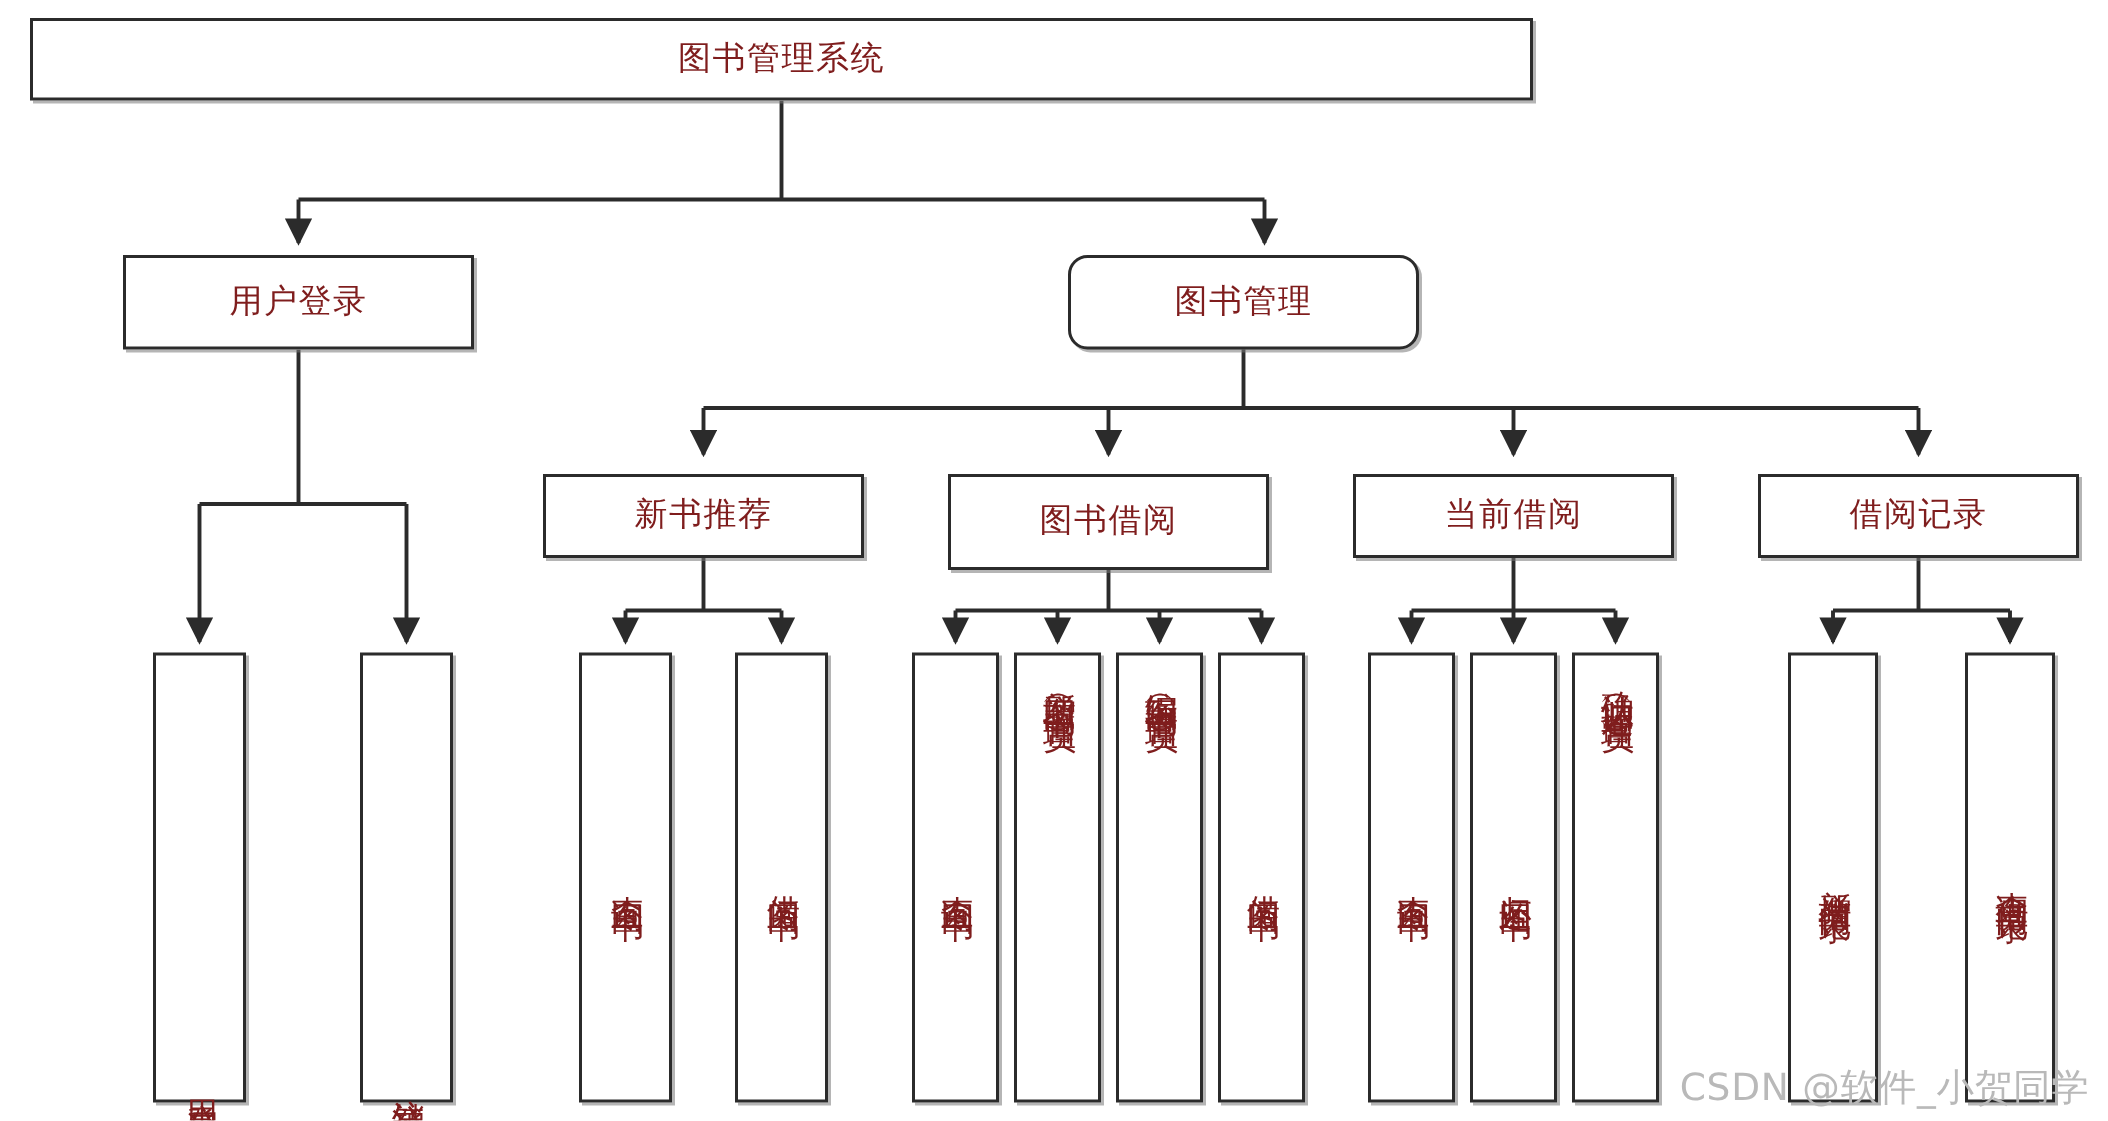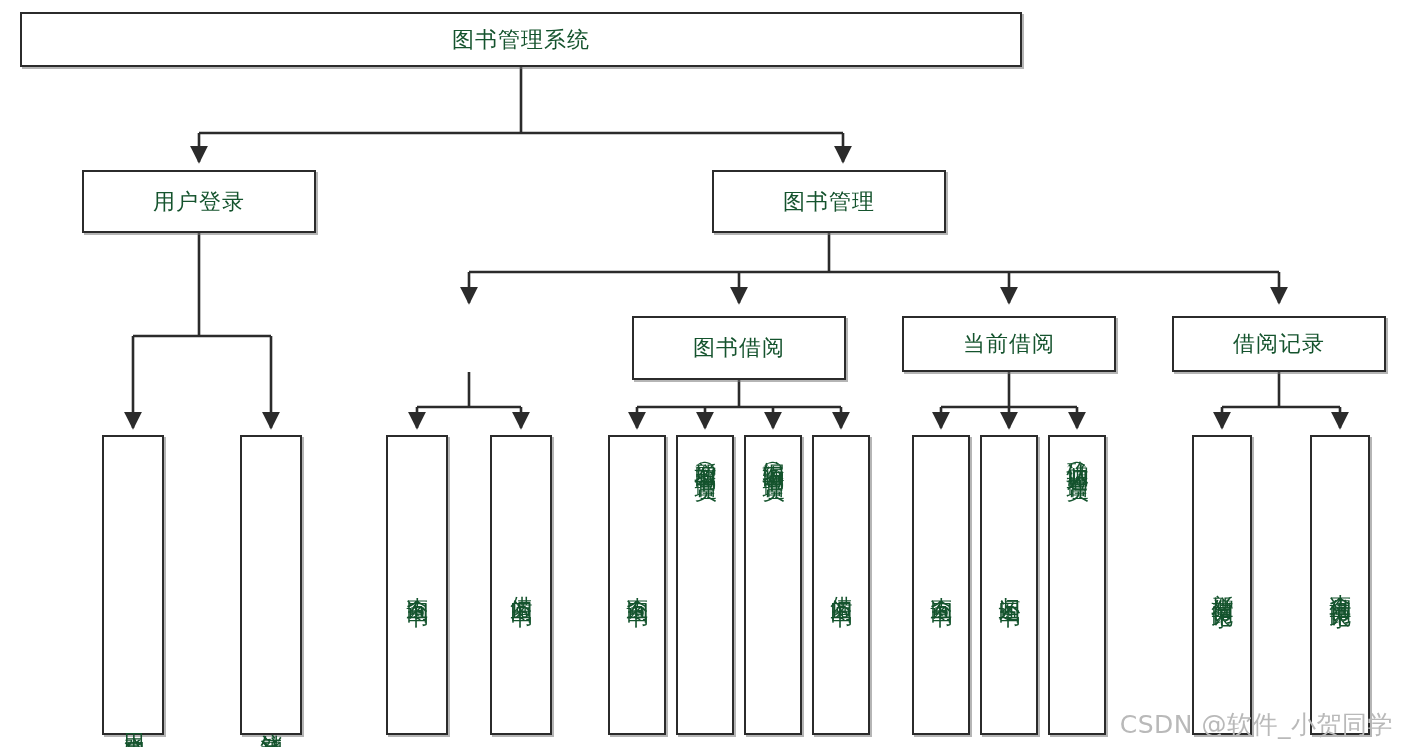--- a/index.html
+++ b/index.html
@@ -25,21 +25,21 @@
     height: 747px;
   }
   .node {
     position: absolute;
     box-sizing: border-box;
     border: 2px solid #2b2b2b;
     background: #ffffff;
     display: flex;
     align-items: center;
     justify-content: center;
-    color: #14532d;
+    color: #7f1d1d;
   }
   .node.shadowed {
     box-shadow: 2px 2px 0 rgba(120,120,120,0.55);
   }
   .node-label {
     font-size: 22px;
     line-height: 1.15;
     letter-spacing: 1px;
     white-space: nowrap;
   }
@@ -130,24 +130,27 @@
   </svg>
 
   <div class="node shadowed" style="left:20px; top:12px; width:1002px; height:55px;">
     <span class="node-label">图书管理系统</span>
   </div>
 
   <div class="node shadowed" style="left:82px; top:170px; width:234px; height:63px;">
     <span class="node-label">用户登录</span>
   </div>
 
-  <div class="node shadowed" style="left:712px; top:170px; width:234px; height:63px;">
+  <div class="node shadowed" style="left:712px; top:170px; width:234px; height:63px;border-radius:13px;">
     <span class="node-label">图书管理</span>
   </div>
 
+  <div class="node shadowed" style="left:362px; top:316px; width:214px; height:56px;">
+    <span class="node-label">新书推荐</span>
+  </div>
 
   <div class="node shadowed" style="left:632px; top:316px; width:214px; height:64px;">
     <span class="node-label">图书借阅</span>
   </div>
 
   <div class="node shadowed" style="left:902px; top:316px; width:214px; height:56px;align-items:center;">
     <span class="node-label">当前借阅</span>
   </div>
 
   <div class="node shadowed" style="left:1172px; top:316px; width:214px; height:56px;text-align:right;">

